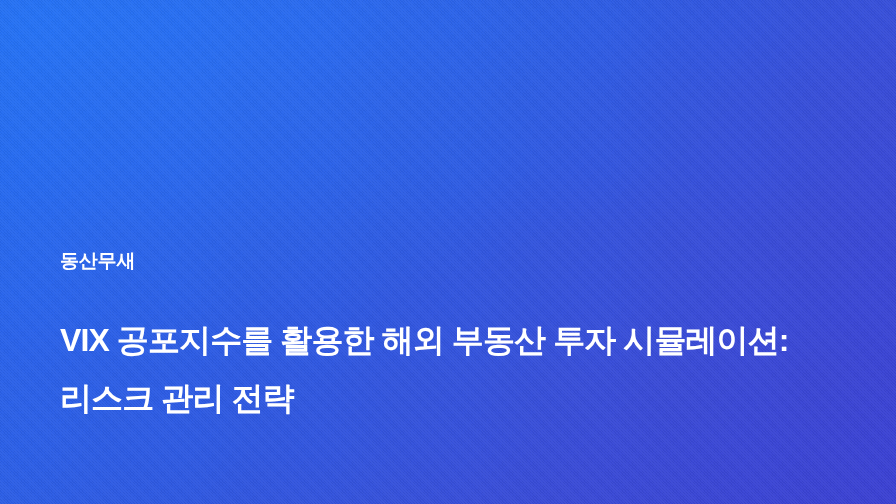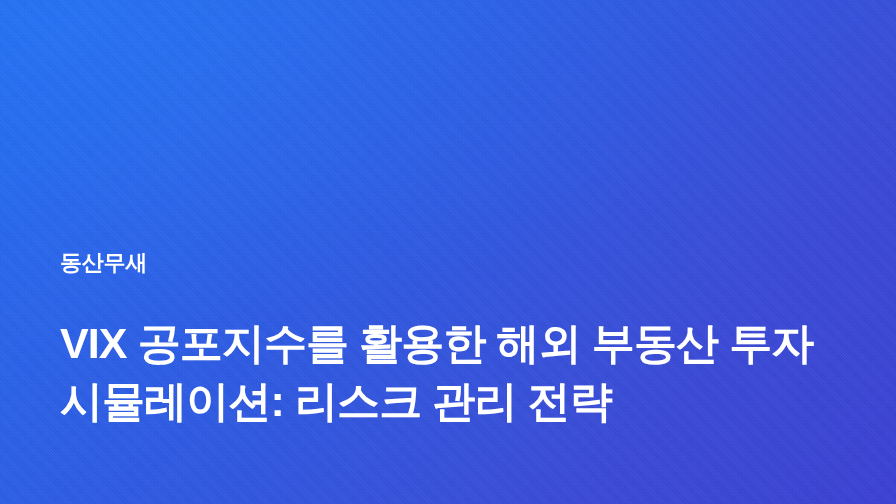--- a/index.html
+++ b/index.html
@@ -70,33 +70,33 @@
     position: absolute;
     left: 60px;
     top: 250px;
     right: 48px;
     z-index: 2;
   }
 
   .site-label {
     display: block;
     color: #ffffff;
-    font-size: 22px;
+    font-size: 19px;
     font-weight: 700;
     line-height: 1.2;
     letter-spacing: -0.2px;
     margin: 0 0 38px 0;
     white-space: nowrap;
   }
 
   .headline {
     display: block;
     margin: 0;
     color: #ffffff;
-    font-size: 43px;
+    font-size: 32px;
     font-weight: 700;
     line-height: 58px;
     letter-spacing: -0.9px;
     word-break: keep-all;
     max-width: 790px;
   }
 </style>
 </head>
 <body>
 

